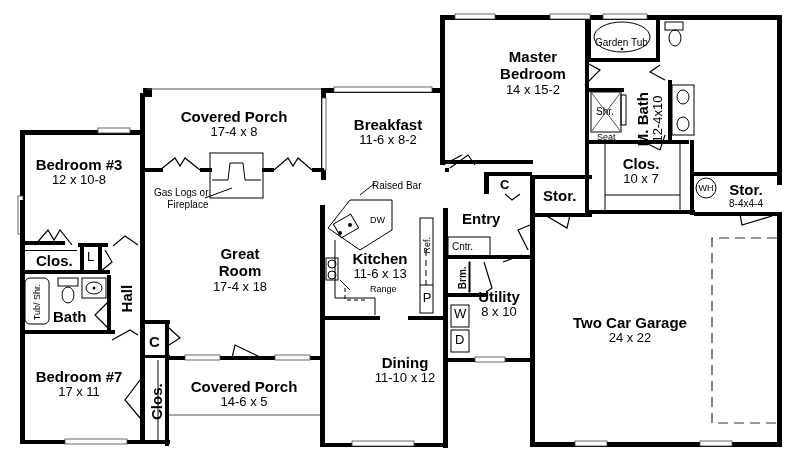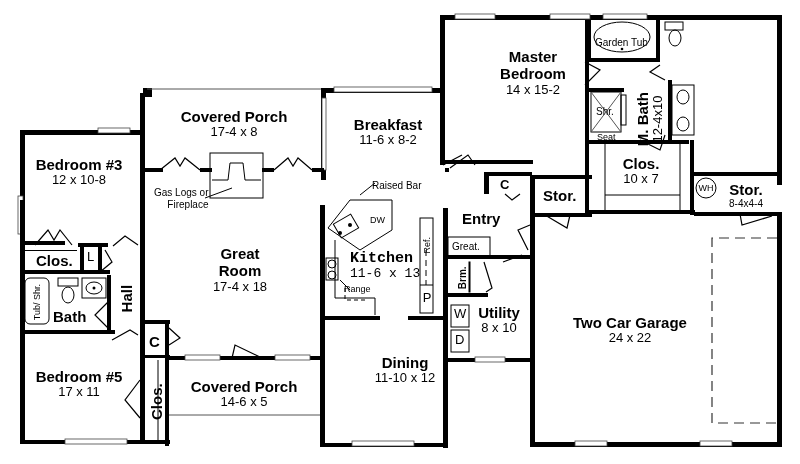--- a/index.html
+++ b/index.html
@@ -213,35 +213,35 @@
 </div>
 
 <div class="lbl sm" style="left:154px; top:187px; text-align:right;">
   <div>Gas Logs or</div>
   <div>Fireplace</div>
 </div>
 
 <div class="lbl sm" style="left:372px; top:180px;">Raised Bar</div>
 <div class="lbl xs" style="left:370px; top:215px;">DW</div>
 
-<div class="lbl" style="left:350px; top:250px; width:60px;font-family:Liberation Mono, monospace;">
+<div class="lbl" style="left:350px; top:250px; width:60px;">
   <div class="name">Kitchen</div>
   <div class="dim">11-6 x 13</div>
 </div>
-<div class="lbl xs" style="left:344px; top:284px;">Range</div>
+<div class="lbl xs" style="left:370px; top:284px;">Range</div>
 
 <div class="lbl xs vert" style="left:418px; top:240px; width:18px;">Ref.</div>
 <div class="lbl dim" style="left:421px; top:291px; width:12px;">P</div>
 
 <div class="lbl name" style="left:462px; top:210px;">Entry</div>
-<div class="lbl sm" style="left:452px; top:241px;">Great.</div>
+<div class="lbl sm" style="left:452px; top:241px;">Cntr.</div>
 <div class="lbl sm vert" style="left:446px; top:272px; width:34px; font-weight:bold;">Brm.</div>
 <div class="lbl dim" style="left:500px; top:178px; font-weight:bold;">C</div>
 
-<div class="lbl" style="left:474px; top:304px; width:50px;">
+<div class="lbl" style="left:474px; top:288px; width:50px;">
   <div class="name">Utility</div>
   <div class="dim">8 x 10</div>
 </div>
 <div class="lbl dim" style="left:454px; top:307px;">W</div>
 <div class="lbl dim" style="left:455px; top:333px;">D</div>
 
 <div class="lbl name" style="left:543px; top:187px;">Stor.</div>
 
 <div class="lbl sm" style="left:595px; top:37px;">Garden Tub</div>
 <div class="lbl sm" style="left:596px; top:106px;">Shr.</div>
@@ -268,21 +268,21 @@
 </div>
 
 <div class="lbl name" style="left:36px; top:252px;">Clos.</div>
 <div class="lbl dim" style="left:87px; top:250px;">L</div>
 <div class="lbl name vert" style="left:110px; top:290px; width:34px;">Hall</div>
 <div class="lbl xs vert" style="left:16px; top:297px; width:42px;">Tub/ Shr.</div>
 <div class="lbl name" style="left:53px; top:308px;">Bath</div>
 <div class="lbl name" style="left:149px; top:333px;">C</div>
 
 <div class="lbl" style="left:28px; top:368px; width:102px;">
-  <div class="name">Bedroom #5</div>
+  <div class="name">Bedroom #7</div>
   <div class="dim">17 x 11</div>
 </div>
 <div class="lbl name vert" style="left:136px; top:393px; width:42px;">Clos.</div>
 
 <div class="lbl" style="left:180px; top:378px; width:128px;">
   <div class="name">Covered Porch</div>
   <div class="dim">14-6 x 5</div>
 </div>
 
 <div class="lbl" style="left:360px; top:354px; width:90px;">

